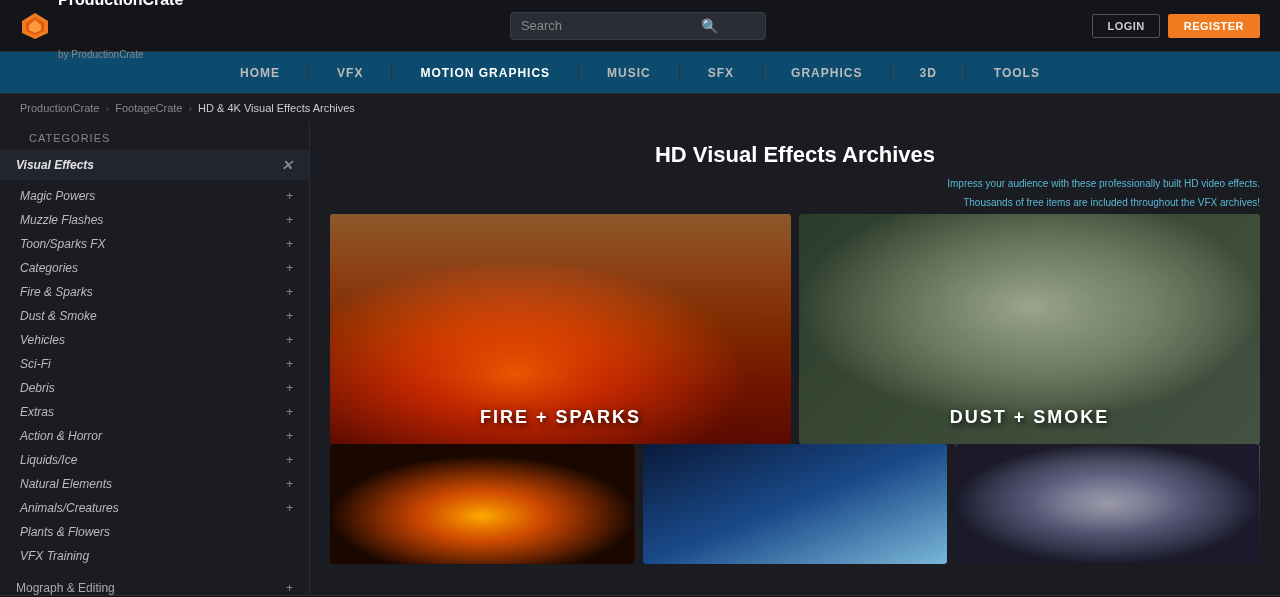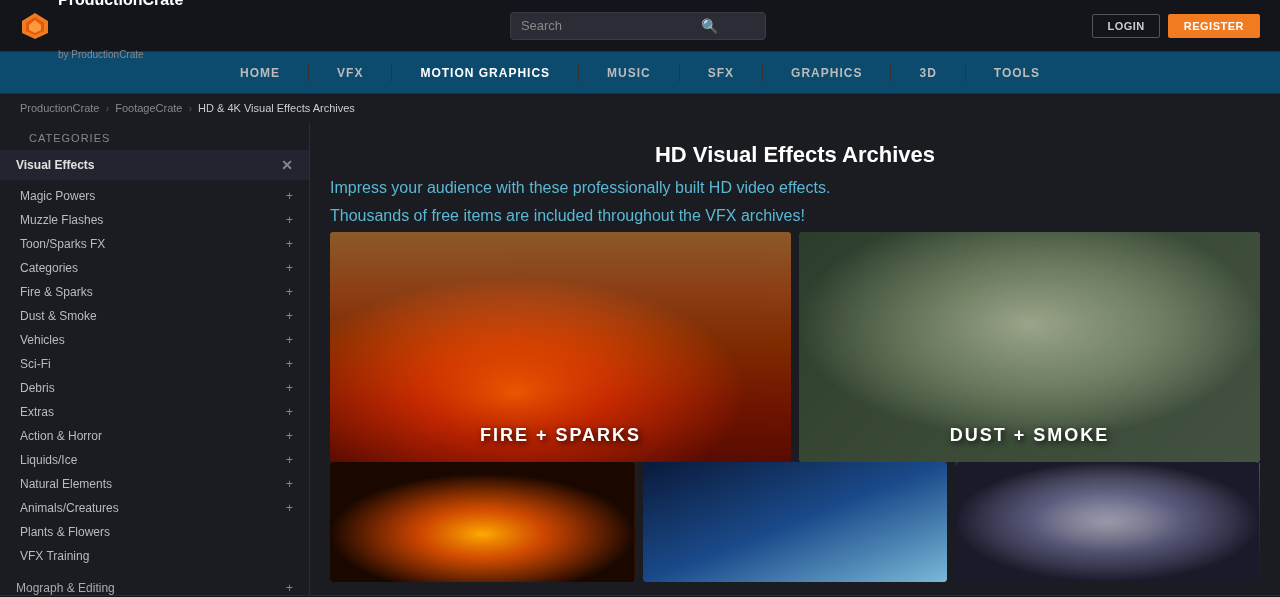--- a/index.html
+++ b/index.html
@@ -166,20 +166,21 @@
     .categories-header {
       color: #888;
       font-size: 11px;
       letter-spacing: 1px;
       padding: 10px 29px 6px;
       text-transform: uppercase;
     }
 
     .category-group {
       margin-bottom: 2px;
+      font-style: italic;
     }
     .category-group-header {
       display: flex;
       justify-content: space-between;
       align-items: center;
       padding: 8px 16px;
       background: #222530;
       color: #e0e0e0;
       font-size: 12px;
       font-weight: bold;
@@ -230,22 +231,22 @@
 
     .page-title {
       color: #fff;
       font-size: 22px;
       font-weight: bold;
       text-align: center;
       margin-bottom: 8px;
     }
     .page-subtitle {
       color: #aaa;
-      font-size: 16px;
-      text-align: left;
+      font-size: 10px;
+      text-align: right;
       margin-bottom: 4px;
       line-height: 1.5;
     }
     .highlight { color: #5ab8d4; }
 
     .grid-row {
       display: flex;
       gap: 8px;
     }
     .grid-card {

